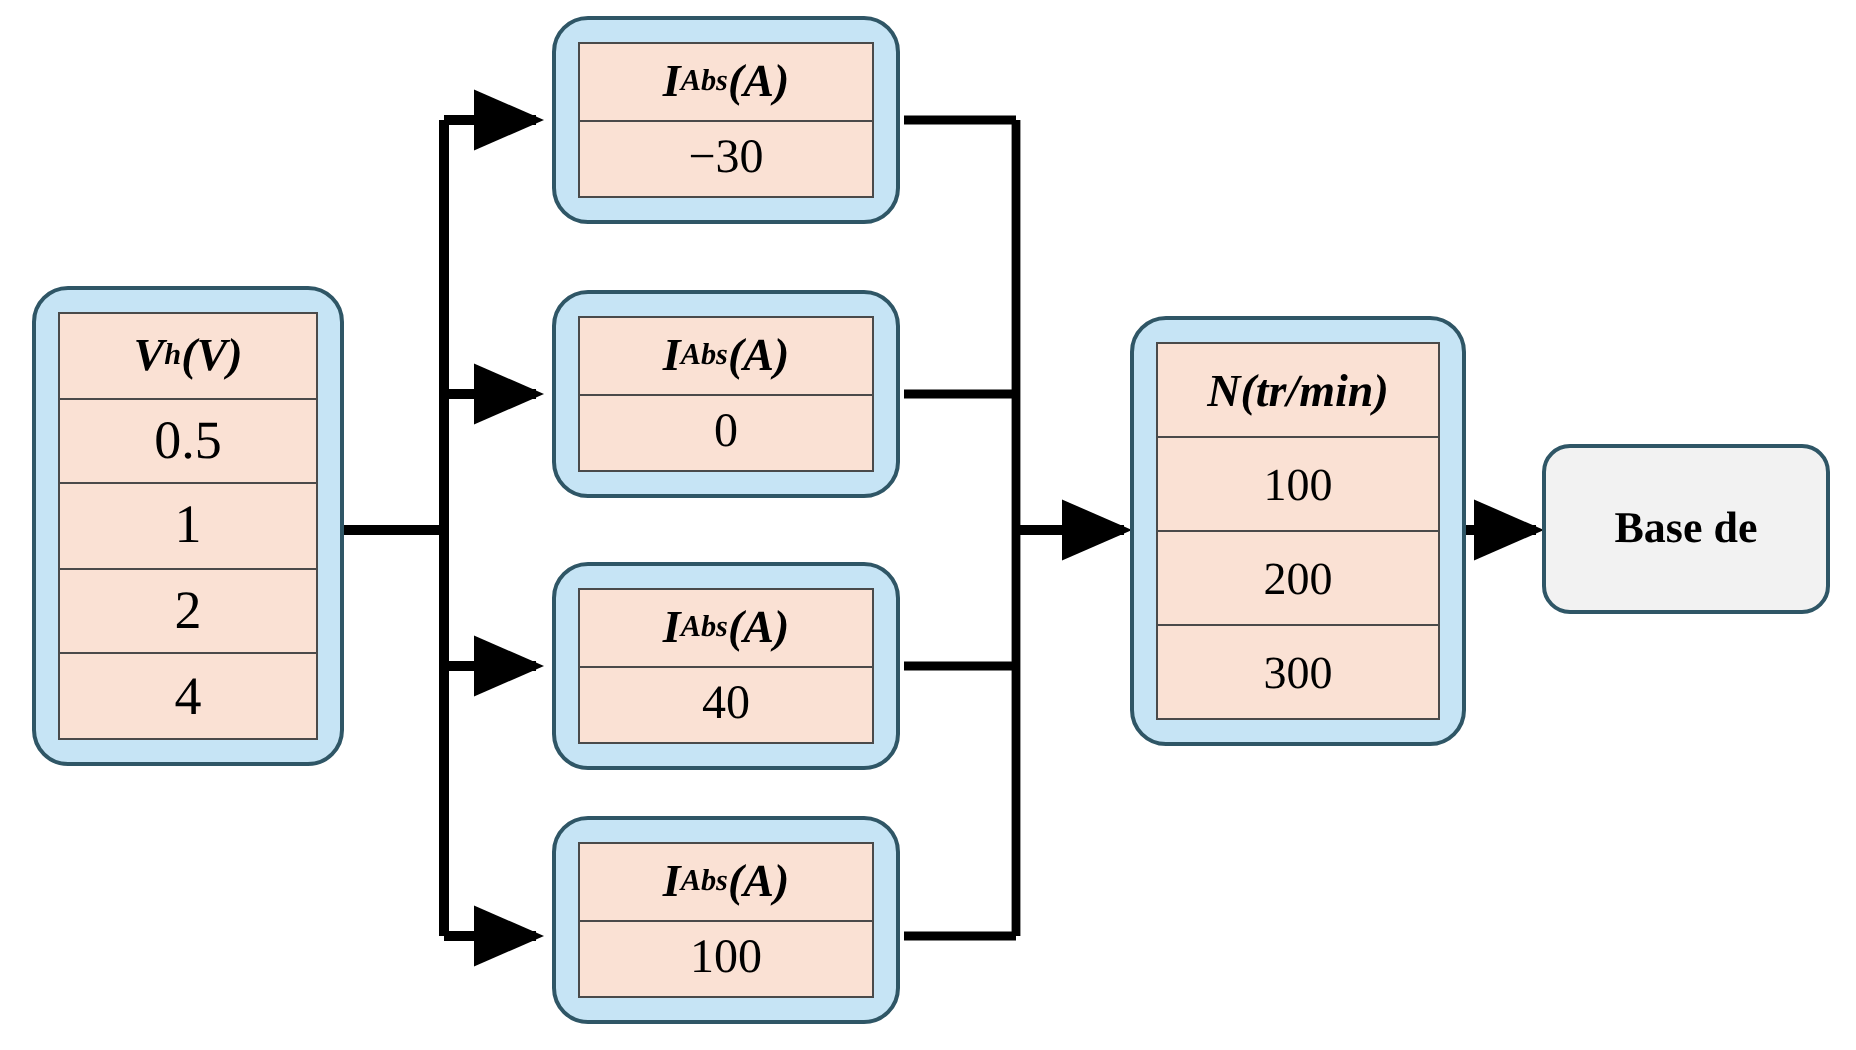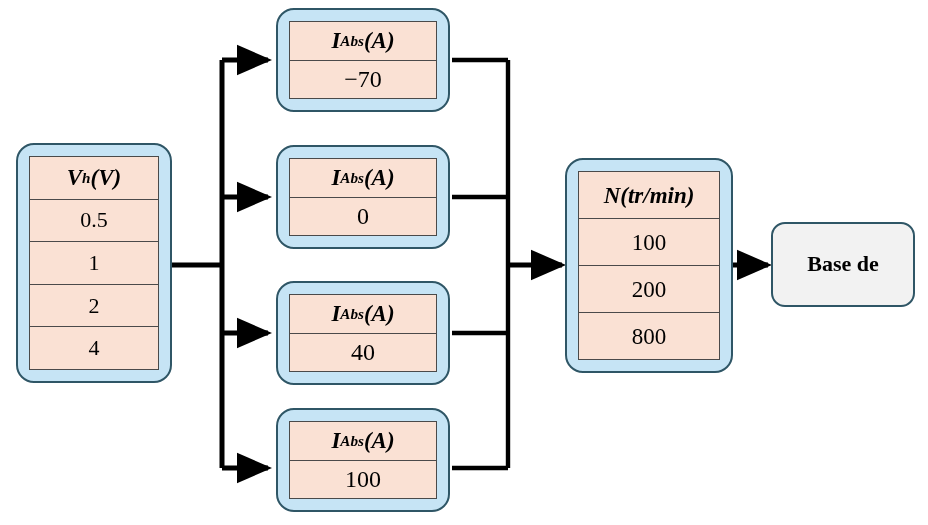--- a/index.html
+++ b/index.html
@@ -59,21 +59,21 @@
   .trow.head {
     font-weight: bold;
     font-style: italic;
   }
   .trow.val {
     font-weight: normal;
     font-style: normal;
   }
   
   .tbox.vh .trow.head { font-size: 23px; }
-  .tbox.vh .trow.val  { font-size: 22px; }
+  .tbox.vh .trow.val  { font-size: 27px; }
   .tbox.iabs .trow.head { font-size: 23px; }
   .tbox.iabs .trow.val  { font-size: 24px; }
   .tbox.nbox .trow.head { font-size: 23px; }
   .tbox.nbox .trow.val  { font-size: 23px; }
   
   .sub {
     font-size: 0.66em;
     vertical-align: -0.28em;
     font-weight: bold;
     font-style: italic;
@@ -147,21 +147,21 @@
     </div>
   </div>
 
   <div class="tbox iabs" style="left:276px; top:8px; width:174px; height:104px;">
     <div class="grid">
       <div class="trow head">
         <span class="upr">I</span>
           <span class="sub">Abs</span>
           <span class="upr">(A)</span>
       </div>
-      <div class="trow val">−70</div>
+      <div class="trow val">−30</div>
     </div>
   </div>
 
   <div class="tbox iabs" style="left:276px; top:145px; width:174px; height:104px;">
     <div class="grid">
       <div class="trow head">
         <span class="upr">I</span>
           <span class="sub">Abs</span>
           <span class="upr">(A)</span>
       </div>
@@ -192,21 +192,21 @@
   </div>
 
   <div class="tbox nbox" style="left:565px; top:158px; width:168px; height:215px;">
     <div class="grid">
       <div class="trow head">
         <span class="upr">N</span>
           <span class="upr">(tr/min)</span>
       </div>
       <div class="trow val">100</div>
       <div class="trow val">200</div>
-      <div class="trow val">800</div>
+      <div class="trow val">300</div>
     </div>
   </div>
 
   <div class="endbox" style="left:771px; top:222px; width:144px; height:85px;">
     <div>Base de</div>
   </div>
 
 </div>
 
 </body></html>

